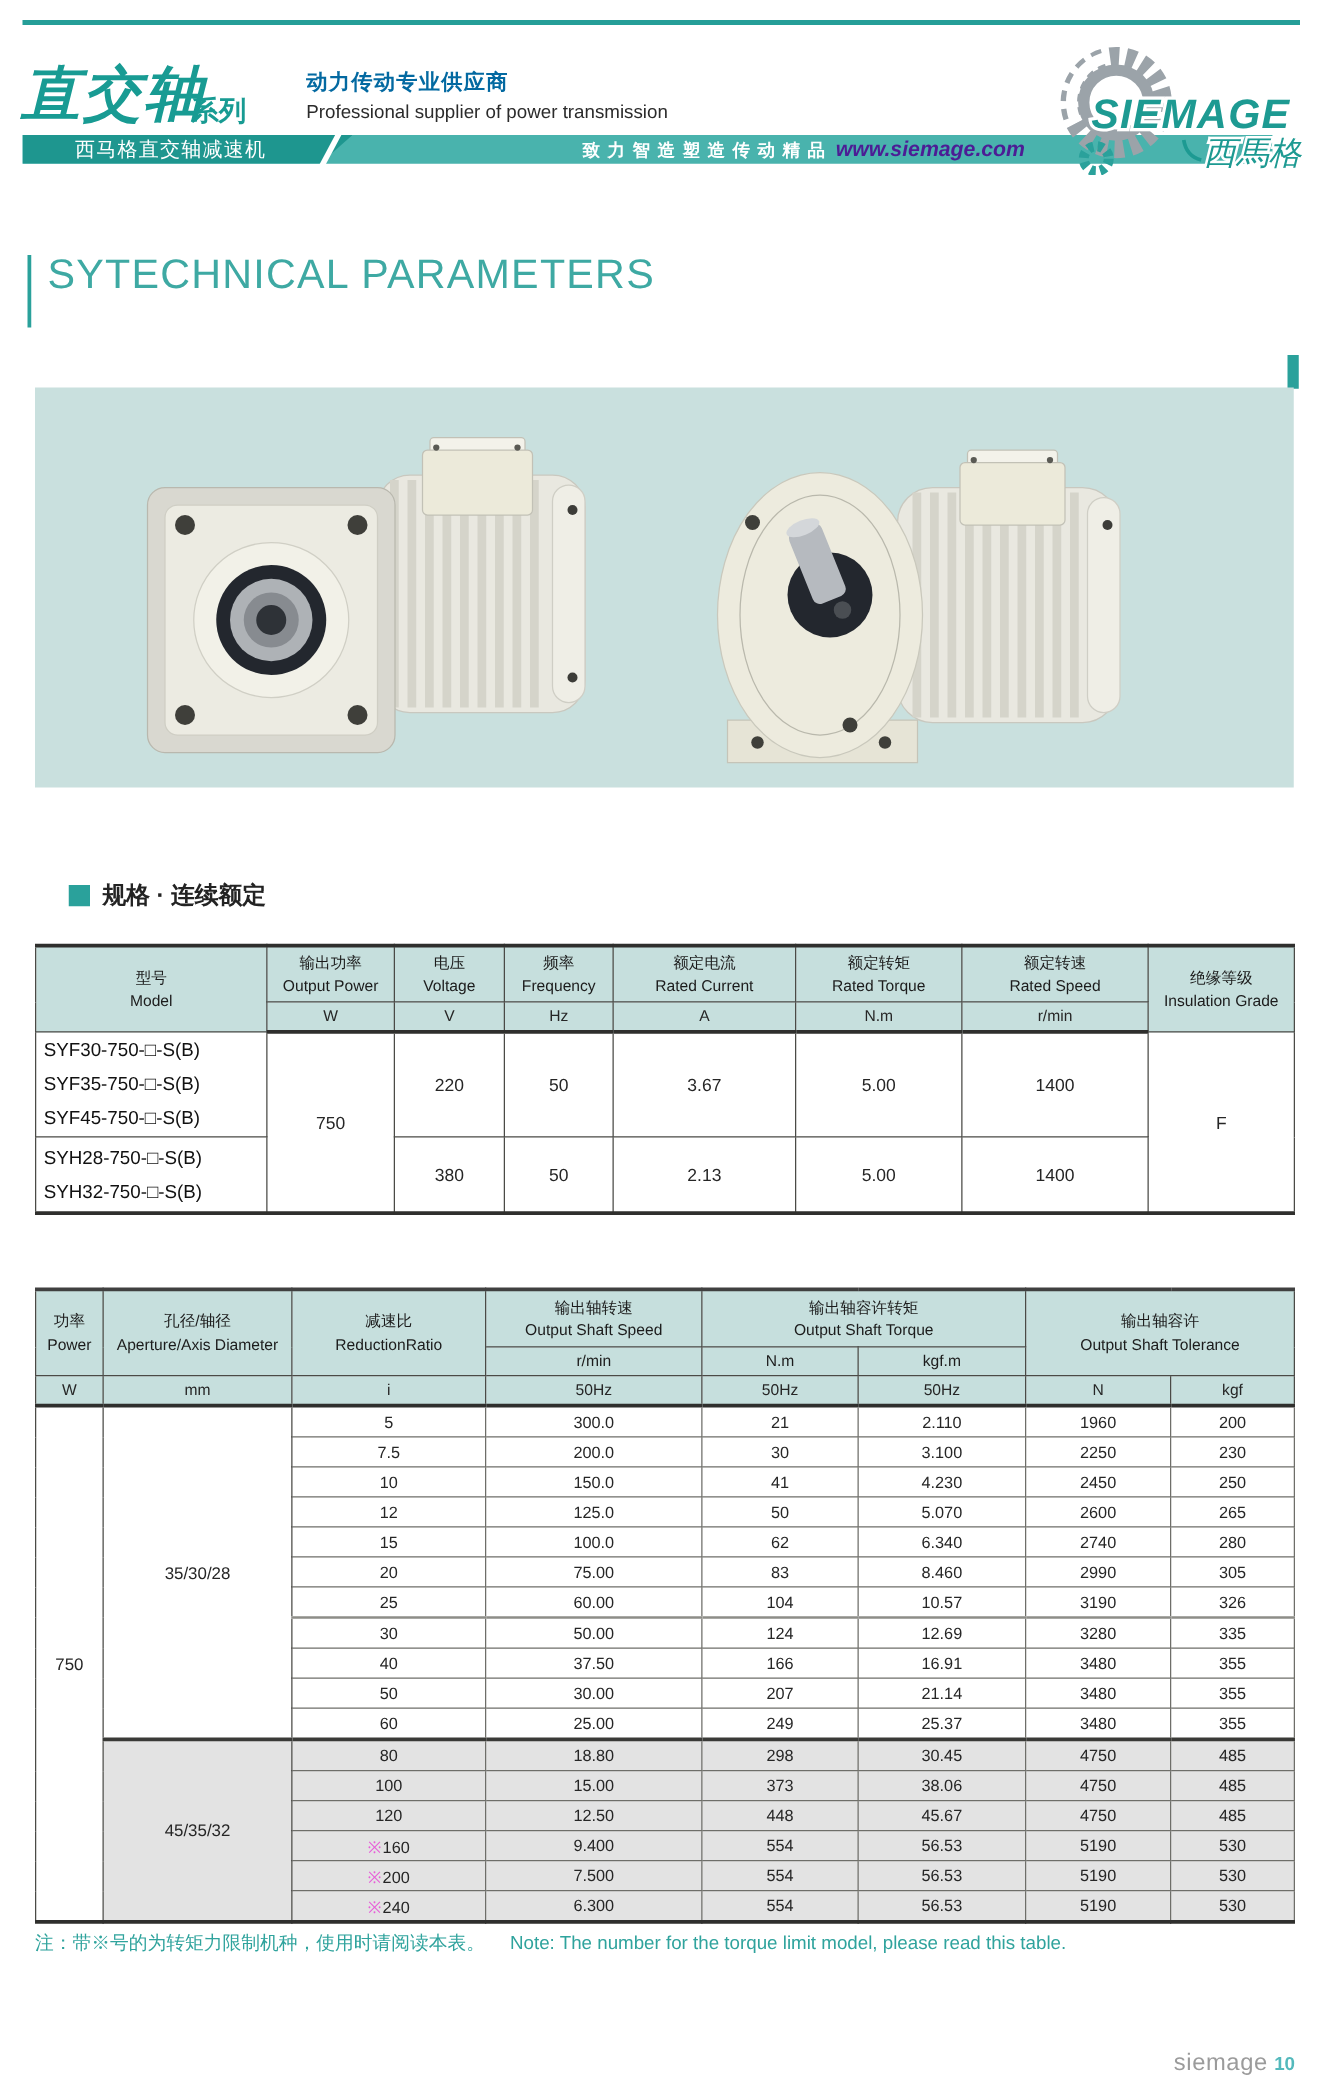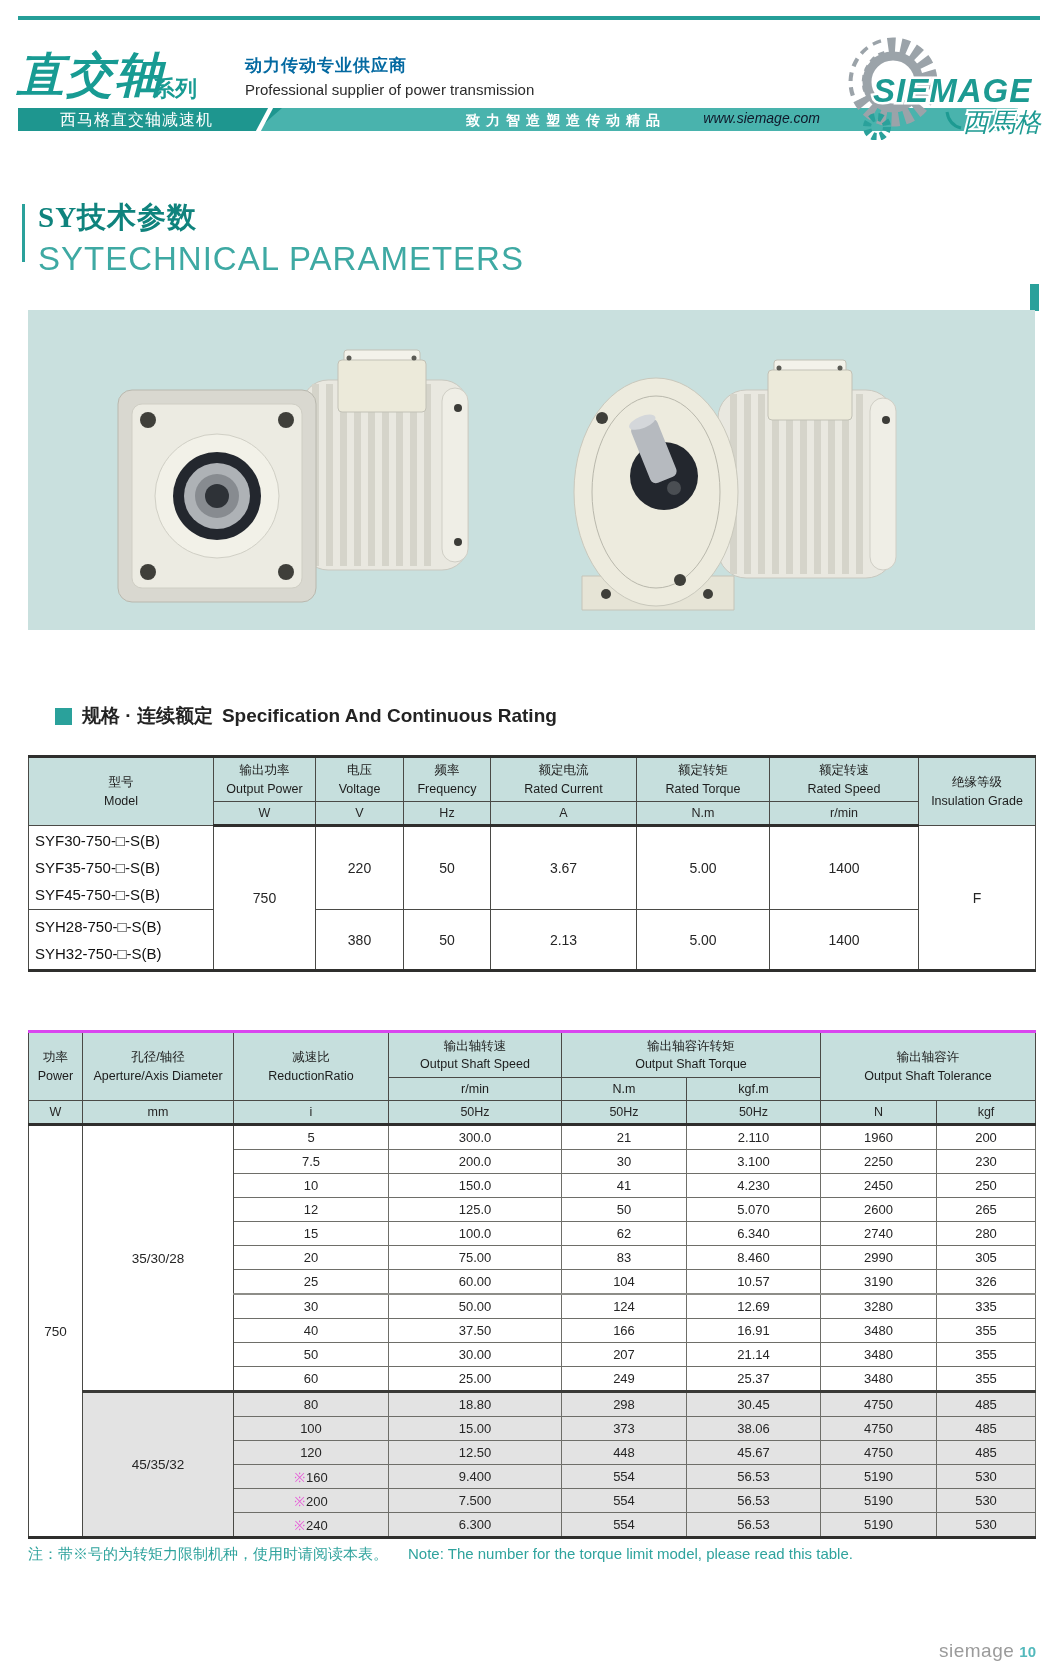--- a/index.html
+++ b/index.html
@@ -13,21 +13,21 @@
   .series-suffix{position:absolute;left:153px;top:74px;font-size:22px;font-weight:bold;color:#189b93;}
   .slogan{position:absolute;left:245px;top:54px;}
   .slogan-cn{font-size:17px;font-weight:bold;color:#0369a1;letter-spacing:1px;}
   .slogan-en{font-size:15px;color:#2b2b2b;margin-top:4px;}
   .banner{position:absolute;left:18px;top:108px;width:1000px;height:23px;background:#49b3ad;}
   .banner-dark{position:absolute;left:0;top:0;width:264px;height:23px;background:#1e968f;
     clip-path:polygon(0 0,100% 0,calc(100% - 26px) 100%,0 100%);}
   .banner-gap{position:absolute;left:244px;top:-1px;width:5px;height:25px;background:#ffffff;transform:skewX(-28deg);}
   .banner-label{position:absolute;left:42px;top:2px;color:#ffffff;font-size:16px;letter-spacing:1px;}
   .banner-slogan{position:absolute;right:352px;top:4px;color:#ffffff;font-size:14px;font-weight:bold;letter-spacing:6px;}
-  .banner-url{position:absolute;right:198px;top:2px;color:#0f172a;font-size:14px;font-weight:normal;font-style:italic;}
+  .banner-url{position:absolute;right:198px;top:2px;color:#4c1d95;font-size:17px;font-weight:bold;font-style:italic;}
   .logo{position:absolute;left:815px;top:28px;width:238px;height:112px;}
   
   .title-block{position:absolute;left:22px;top:198px;}
   .title-bar{position:absolute;left:0;top:6px;width:3px;height:58px;background:#2aa19b;}
   .title-cn{margin:0 0 0 16px;font-family:"Liberation Serif",serif;font-size:29px;font-weight:bold;color:#0f837d;letter-spacing:1px;}
   .title-en{margin:2px 0 0 16px;font-size:33px;font-weight:300;color:#3ea9a3;letter-spacing:1px;}
   
   .photo-panel{position:absolute;left:28px;top:310px;width:1007px;height:320px;background:#c9e0de;}
   .panel-accent{position:absolute;left:1030px;top:284px;width:9px;height:27px;background:#2aa19b;}
   .photo-left{position:absolute;left:78px;top:28px;}
@@ -45,21 +45,21 @@
   .spec-table{position:absolute;left:28px;top:755px;width:1007px;
     border-top:3px solid #2f2f2d;border-bottom:3px solid #2f2f2d;}
   .spec-table tr.h1 th{height:43px;}
   .spec-table tr.units td{height:22px;background:#c6dfdd;font-size:12.5px;border-bottom:3px solid #2f2f2d;}
   .spec-table td{font-size:14px;background:#ffffff;}
   .spec-table .model-cell{text-align:left;padding-left:6px;font-size:15px;white-space:pre-line;line-height:27px;color:#111;}
   .spec-table tr.d1 td{height:82px;}
   .spec-table tr.d2 td{height:59px;}
   
   .param-table{position:absolute;left:28px;top:1030px;width:1007px;
-    border-top:3px solid #d946ef;border-bottom:3px solid #2f2f2d;}
+    border-top:3px solid #404040;border-bottom:3px solid #2f2f2d;}
   .param-table tr.h1 th{height:44px;}
   .param-table tr.h2 th{height:22px;}
   .param-table tr.units td{height:22px;background:#c6dfdd;font-size:12.5px;border-bottom:3px solid #2f2f2d;}
   .param-table tbody td{font-size:13px;height:23px;background:#ffffff;border-color:#6e6e69;}
   .param-table tbody td.power-cell{font-size:13.5px;border-color:#4a4a46;}
   .param-table tbody td.aperture-cell{font-size:13.5px;border-color:#4a4a46;text-align:center;}
   .param-table tbody tr.shaded td{background:#e3e3e3;}
   .param-table tbody tr.sep-mid td{border-top:2px solid #8d8d88;}
   .param-table tbody tr.group-start td{border-top:3px solid #3a3a37;}
   .mark{color:#e65fd8;margin-right:1px;}
@@ -94,21 +94,20 @@
     <path d="M46 70 A37 37 0 0 1 70 18" stroke="#ffffff" stroke-width="9" fill="none"></path>
     <circle cx="62" cy="99" r="10" fill="none" stroke="#2aa19b" stroke-width="8" stroke-dasharray="4.5 3.5"></circle>
     <text x="58" y="74" font-size="33" font-style="italic" font-weight="bold" fill="#1d9a92" stroke="#ffffff" stroke-width="5" paint-order="stroke" letter-spacing="1">SIEMAGE</text>
     <text x="148" y="103" font-size="26" font-family="Liberation Serif,serif" font-style="italic" fill="#1d9a92" stroke="#ffffff" stroke-width="4" paint-order="stroke">西馬格</text>
     <path d="M146 100 q-12 -3 -14 -16" stroke="#1d9a92" stroke-width="3" fill="none"></path>
   </svg>
 </div>
 
 <div class="title-block">
   <div class="title-bar"></div>
-  <h1 class="title-cn">SY技术参数</h1>
   <div class="title-en">SYTECHNICAL PARAMETERS</div>
 </div>
 
 <div class="panel-accent"></div>
 <div class="photo-panel">
   <svg class="photo-left" width="400" height="272" viewBox="0 0 400 272">
 
     <rect x="196" y="42" width="166" height="190" rx="26" fill="#e9e8e0" stroke="#c9c8bf"></rect>
     <g fill="#d5d4ca">
       <rect x="206" y="46" width="7" height="182"></rect>
@@ -178,21 +177,20 @@
       <rect x="82" y="70" width="28" height="62" rx="6" fill="#b6babf"></rect>
       <ellipse cx="96" cy="70" rx="14" ry="6" fill="#d4d7da"></ellipse>
     </g>
     <circle cx="106" cy="140" r="7" fill="#4a4e53"></circle>
   </svg>
 </div>
 
 <div class="section-heading">
   <span class="section-square"></span>
   <span class="section-cn">规格 · 连续额定</span>
-  <span class="section-en">Specification And Continuous Rating</span>
 </div>
 
 <table class="spec-table">
   <colgroup>
     <col style="width:185px">
       <col style="width:102px">
       <col style="width:88px">
       <col style="width:87px">
     <col style="width:146px">
       <col style="width:133px">

